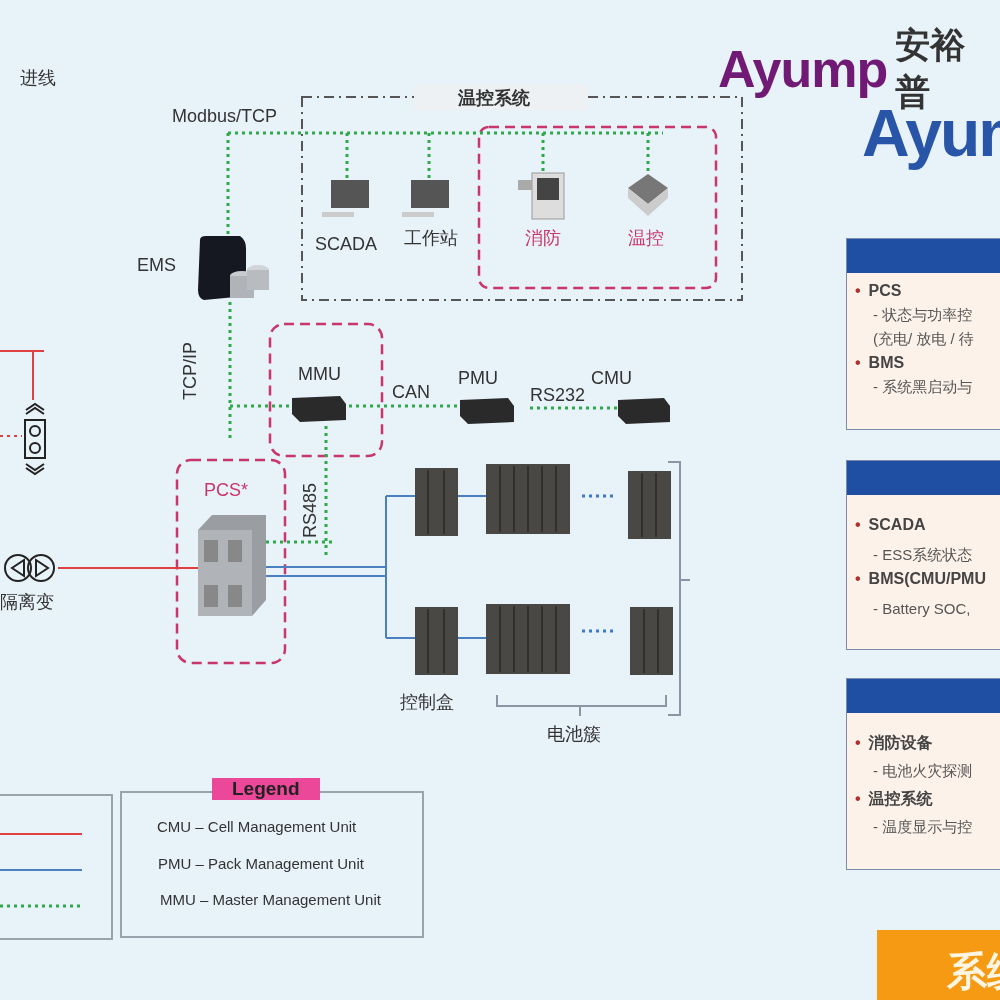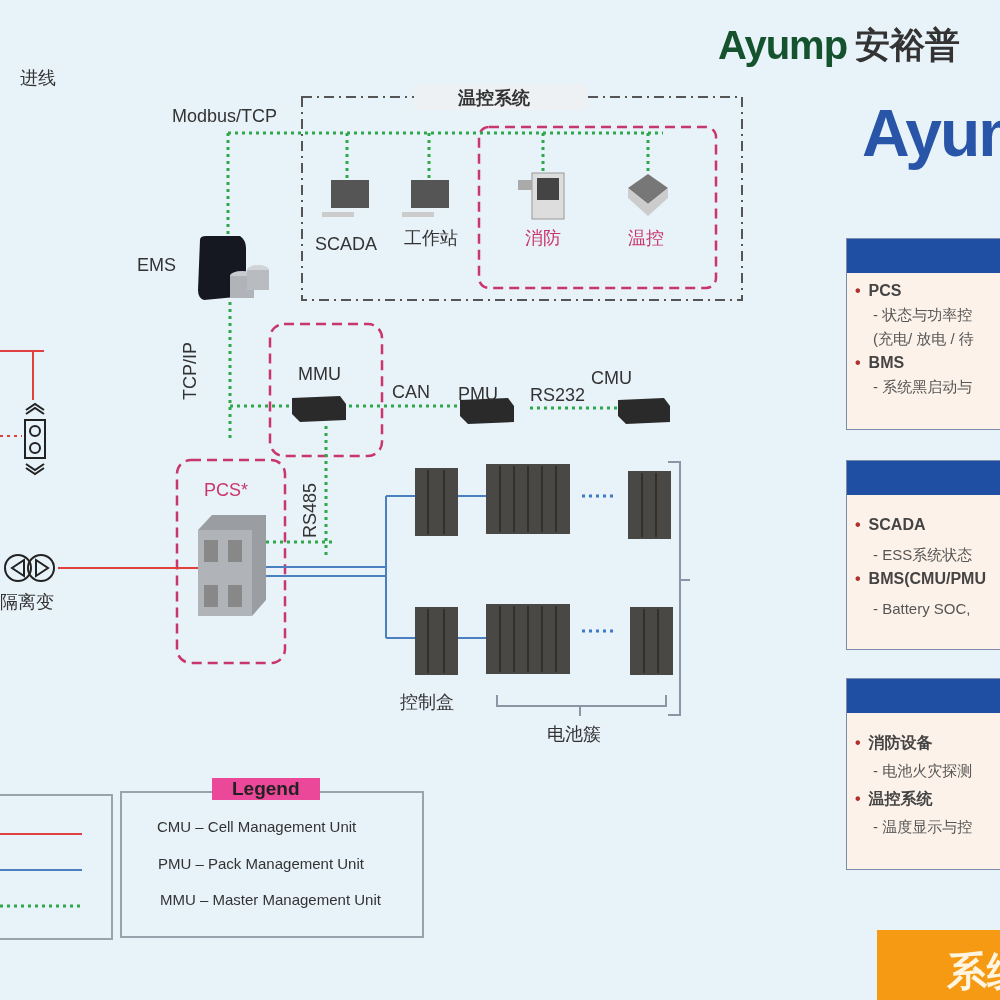--- a/index.html
+++ b/index.html
@@ -1,21 +1,21 @@
 <!DOCTYPE html>
 <html><head>
 <meta charset="utf-8">
 <style>
   html, body { margin:0; padding:0; }
   body { width:1000px; height:1000px; background:#e8f2f9; position:relative; overflow:hidden; font-family:"Liberation Sans", sans-serif; color:#333; }
   .lbl { position:absolute; font-size:18px; color:#333; white-space:nowrap; }
   .pink { color:#c9366e; }
   #diagram { position:absolute; left:0; top:0; width:1000px; height:1000px; }
   .logo-top { position:absolute; left:718px; top:22px; display:flex; align-items:center; gap:8px; }
-  .logo-top .en { font-size:40px; color:#14532d; font-weight:bold; letter-spacing:-1px; }
+  .logo-top .en { font-size:52px; color:#701a75; font-weight:bold; letter-spacing:-1px; }
   .logo-top .cn { font-size:35px; color:#333; font-weight:bold; }
   .logo-big { position:absolute; left:862px; top:95px; font-size:66px; font-weight:bold; color:#2855a8; letter-spacing:-2px; white-space:nowrap; }
   .panel { position:absolute; left:846px; width:170px; background:#fdf2e9; border:1px solid #7a8aa8; }
   .panel .hdr { height:34px; background:#1f4fa3; }
   .panel .body { padding:6px 0 8px 8px; }
   .panel .bul { font-size:16px; font-weight:bold; color:#444; white-space:nowrap; height:24px; line-height:24px; }
   .panel .bul::before { content:"•"; color:#b0302e; margin-right:8px; }
   .panel .sub { font-size:15px; color:#555; white-space:nowrap; padding-left:18px; height:24px; line-height:24px; }
   .banner { position:absolute; left:877px; top:930px; width:140px; height:80px; background:#f59a12; }
   .banner span { position:absolute; left:70px; top:14px; font-size:40px; color:#fff5e0; font-weight:bold; white-space:nowrap; }
@@ -172,21 +172,21 @@
 <span class="lbl" style="left:172px;top:106px;">Modbus/TCP</span>
 <span class="lbl" style="left:458px;top:86px;font-weight:bold;">温控系统</span>
 <span class="lbl" style="left:137px;top:255px;">EMS</span>
 <span class="lbl" style="left:315px;top:234px;">SCADA</span>
 <span class="lbl" style="left:404px;top:226px;">工作站</span>
 <span class="lbl pink" style="left:525px;top:226px;">消防</span>
 <span class="lbl pink" style="left:628px;top:226px;">温控</span>
 <span class="lbl" style="left:180px;top:345px;transform:rotate(-90deg);transform-origin:left top;top:400px;">TCP/IP</span>
 <span class="lbl" style="left:298px;top:364px;">MMU</span>
 <span class="lbl" style="left:392px;top:382px;">CAN</span>
-<span class="lbl" style="left:458px;top:368px;margin-top:16px;">PMU</span>
+<span class="lbl" style="left:458px;top:368px;">PMU</span>
 <span class="lbl" style="left:530px;top:385px;">RS232</span>
 <span class="lbl" style="left:591px;top:368px;">CMU</span>
 <span class="lbl pink" style="left:204px;top:480px;">PCS*</span>
 <span class="lbl" style="left:300px;top:538px;transform:rotate(-90deg);transform-origin:left top;">RS485</span>
 <span class="lbl" style="left:0;top:590px;">隔离变</span>
 <span class="lbl" style="left:400px;top:690px;">控制盒</span>
 <span class="lbl" style="left:547px;top:722px;">电池簇</span>
 
 <div class="left-legend"></div>
 

